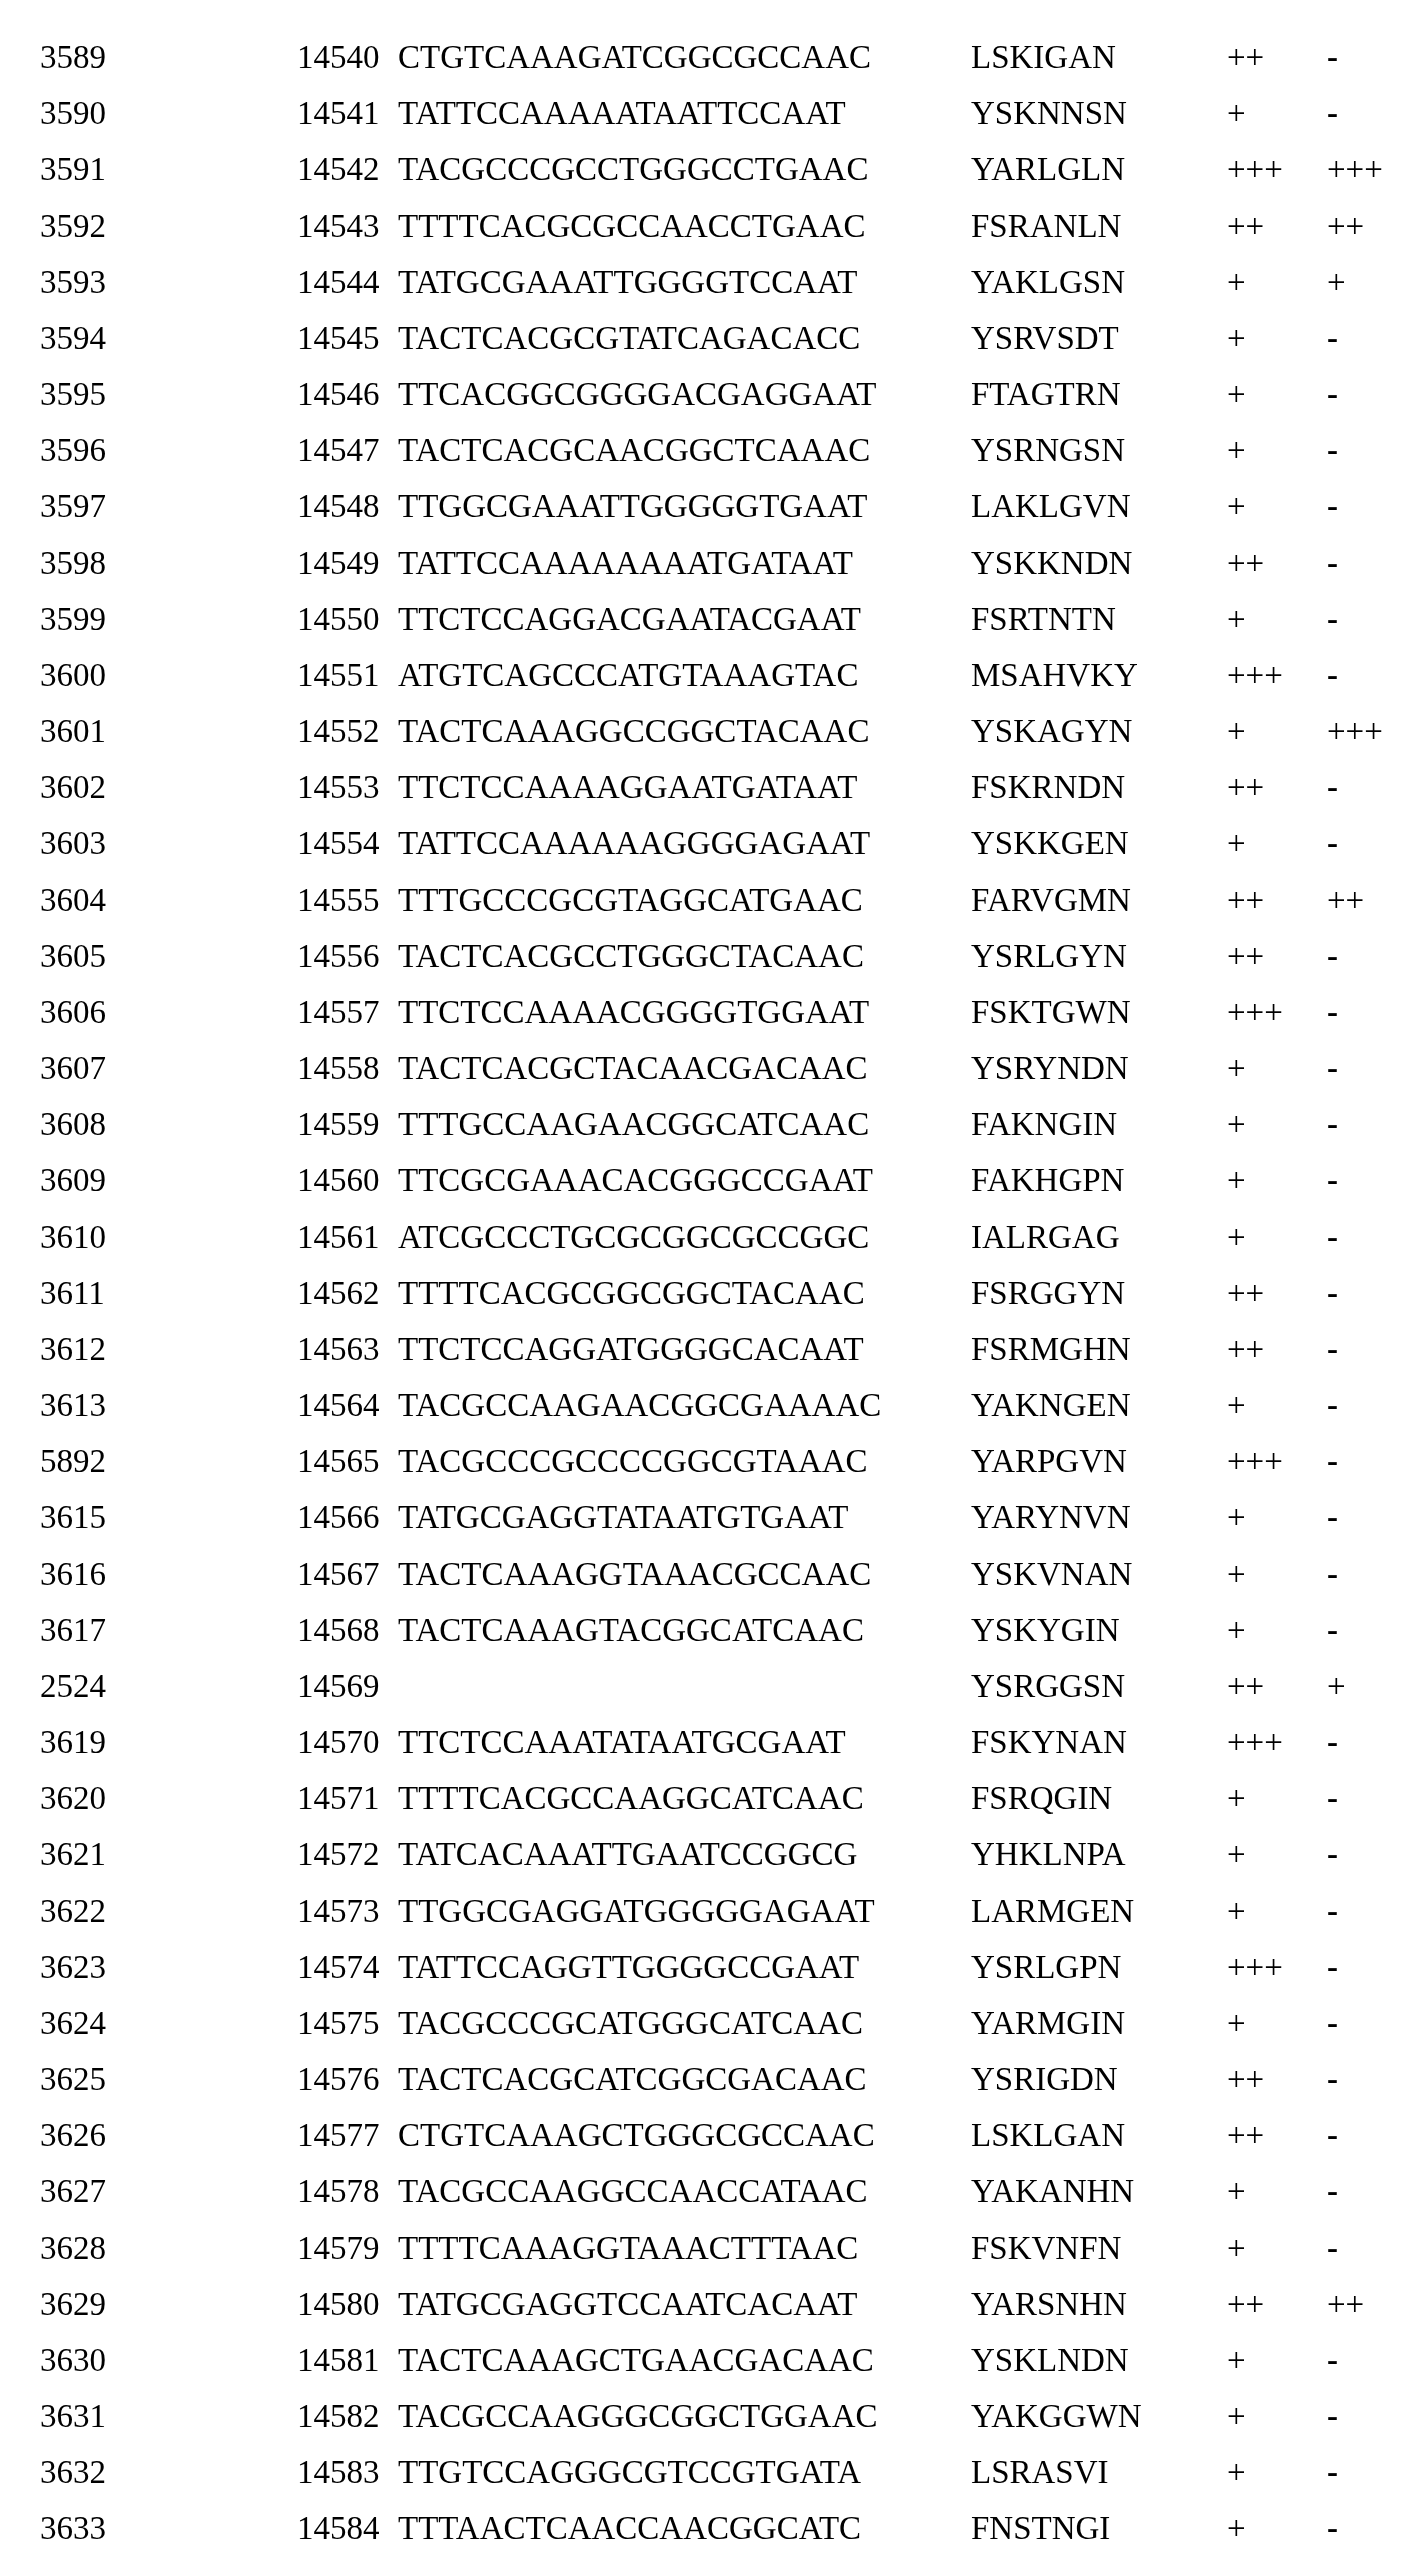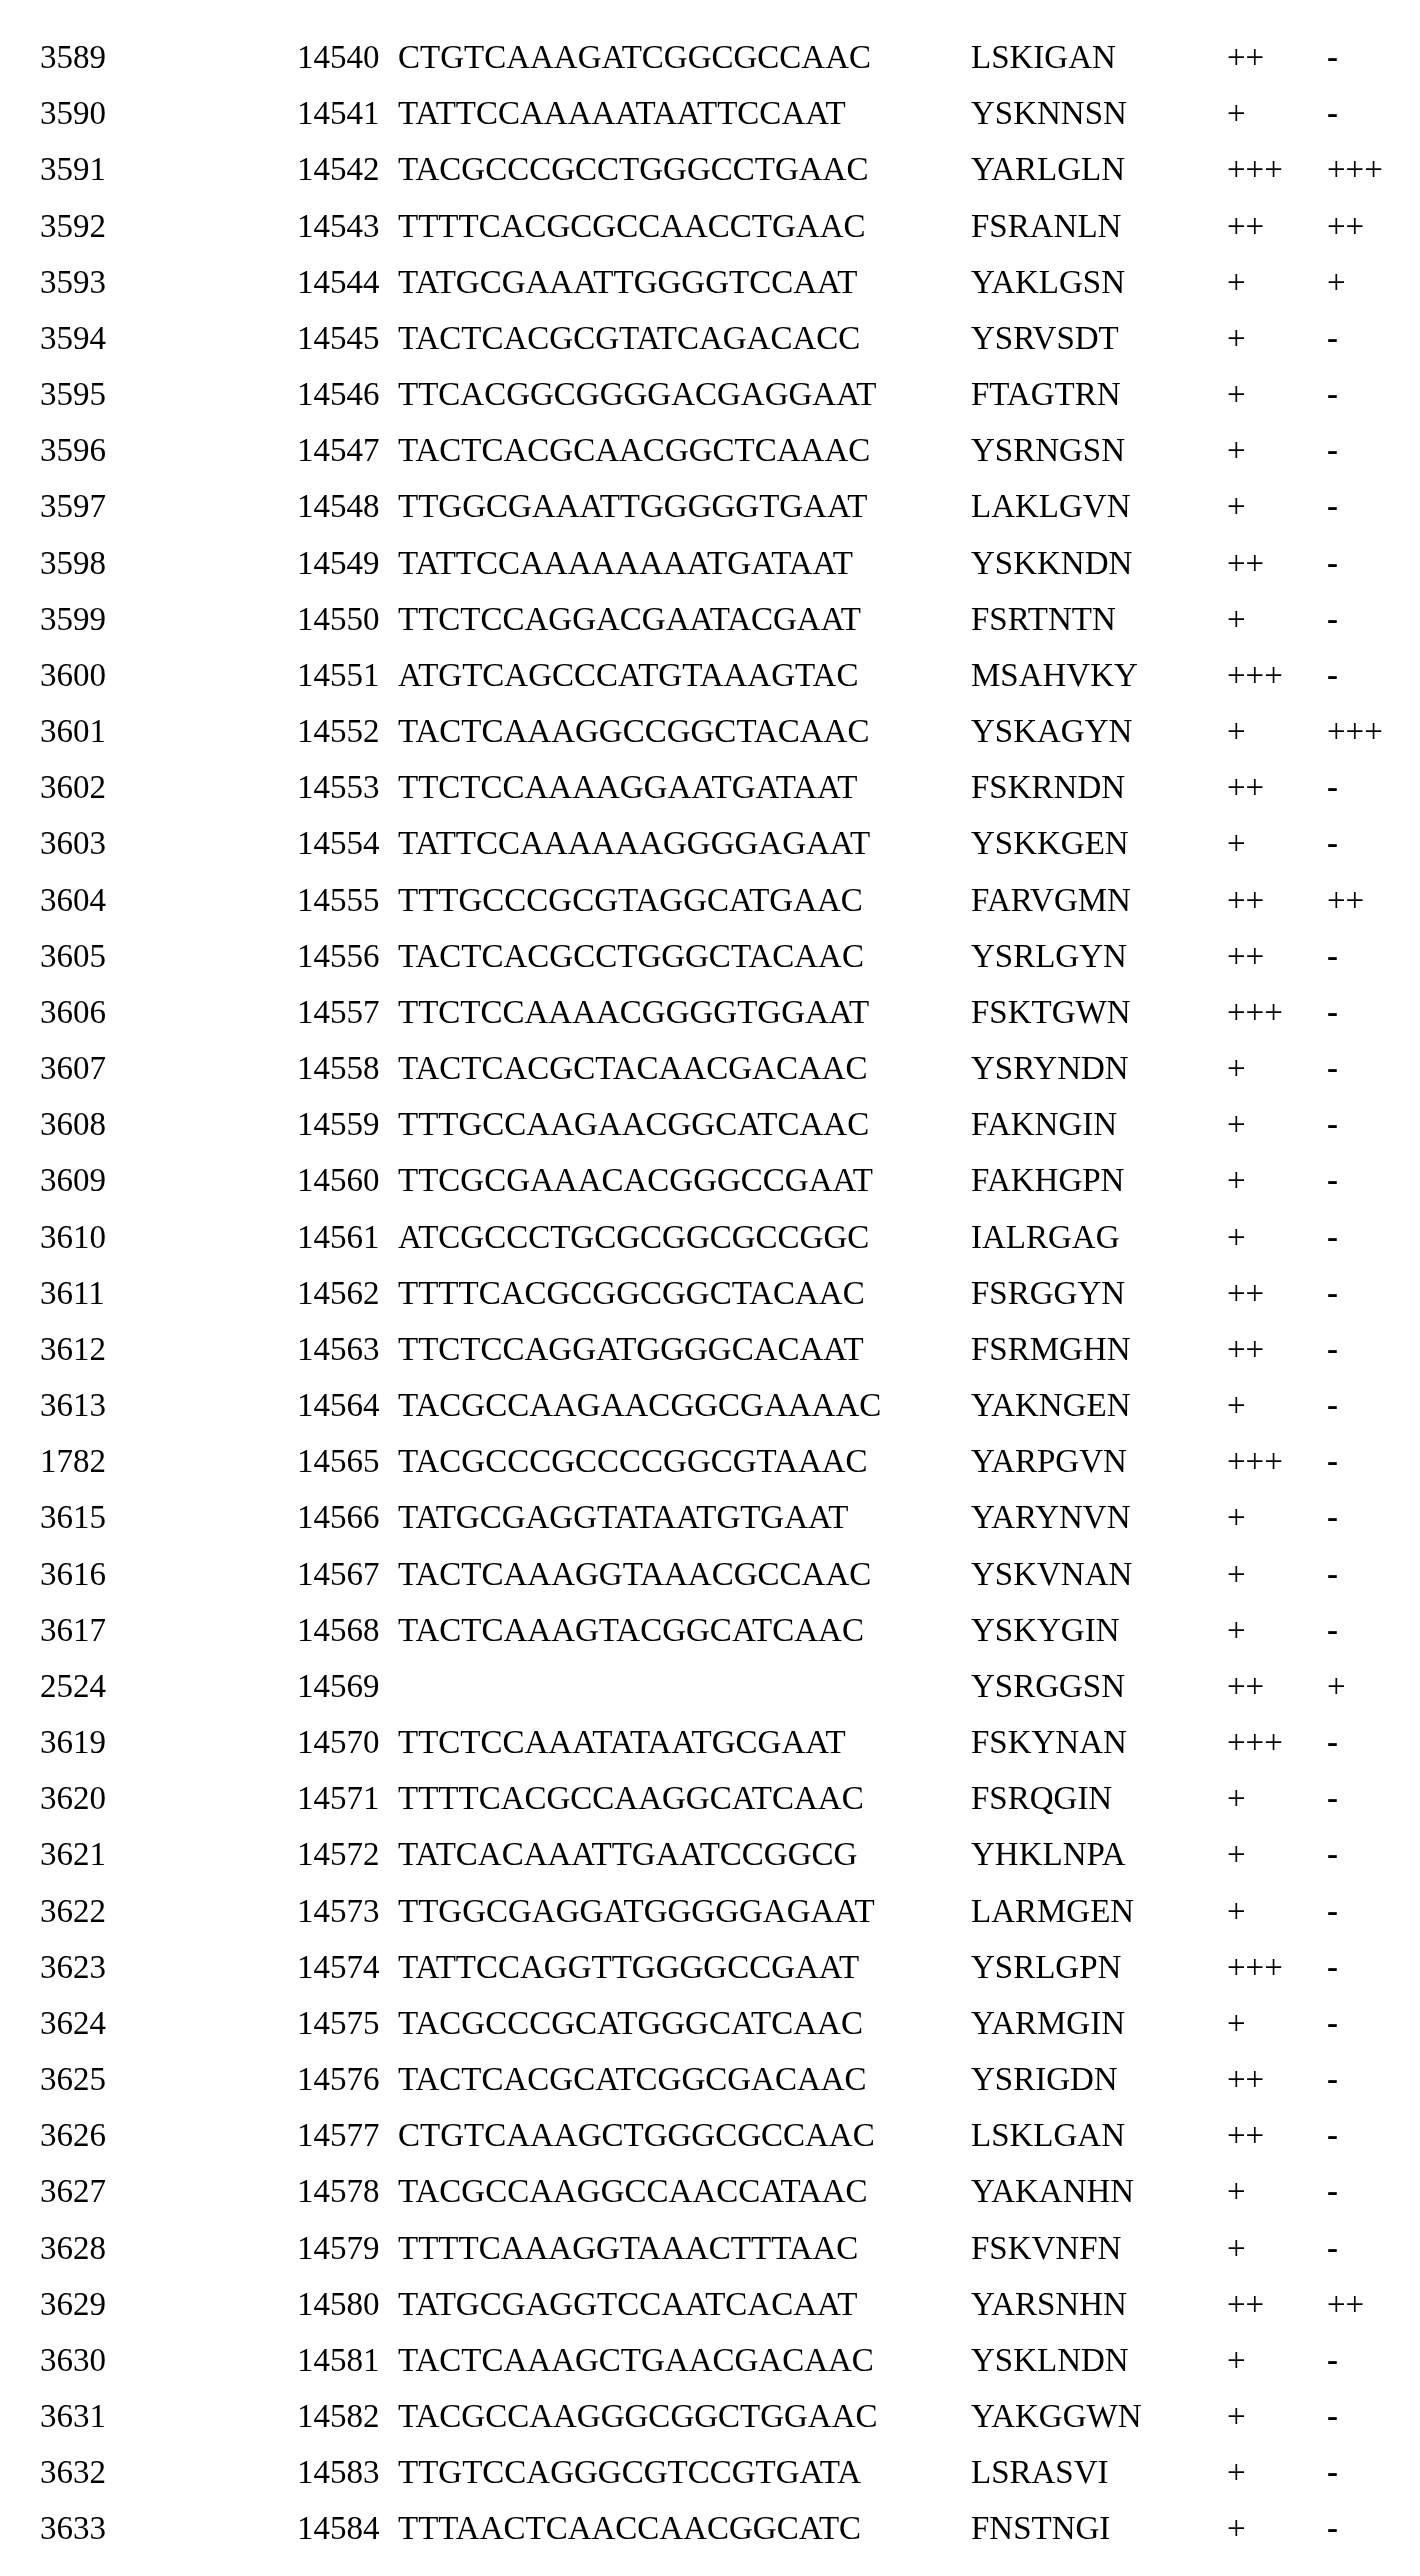--- a/index.html
+++ b/index.html
@@ -242,21 +242,21 @@
   </div>
     <div class="row" style="top: 1377px; padding-left: 45px;">
     <span class="cell c-id">3613</span>
     <span class="cell c-seqid">14564</span>
     <span class="cell c-nuc">TACGCCAAGAACGGCGAAAAC</span>
     <span class="cell c-pep">YAKNGEN</span>
     <span class="cell c-r1">+</span>
     <span class="cell c-r2 neg">-</span>
   </div>
     <div class="row" style="top: 1433px;">
-    <span class="cell c-id">1782</span>
+    <span class="cell c-id">5892</span>
     <span class="cell c-seqid">14565</span>
     <span class="cell c-nuc">TACGCCCGCCCCGGCGTAAAC</span>
     <span class="cell c-pep">YARPGVN</span>
     <span class="cell c-r1">+++</span>
     <span class="cell c-r2 neg">-</span>
   </div>
     <div class="row" style="top: 1489px;">
     <span class="cell c-id">3615</span>
     <span class="cell c-seqid">14566</span>
     <span class="cell c-nuc">TATGCGAGGTATAATGTGAAT</span>

